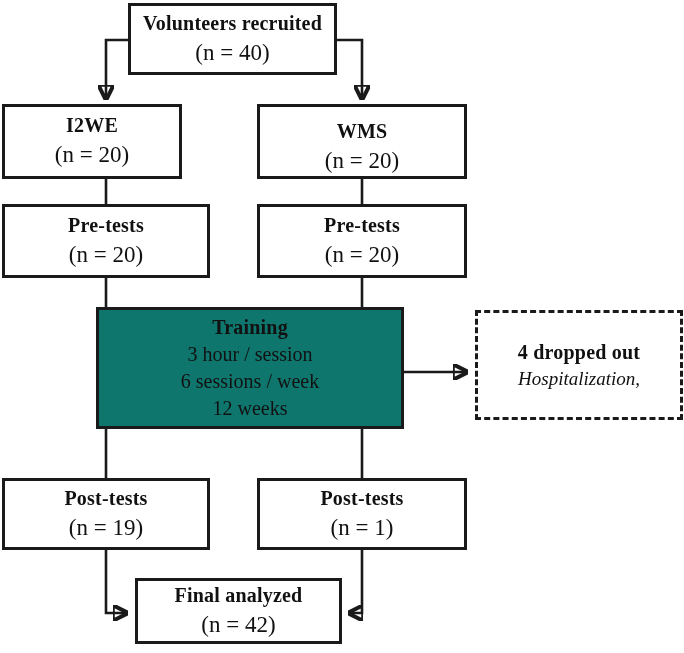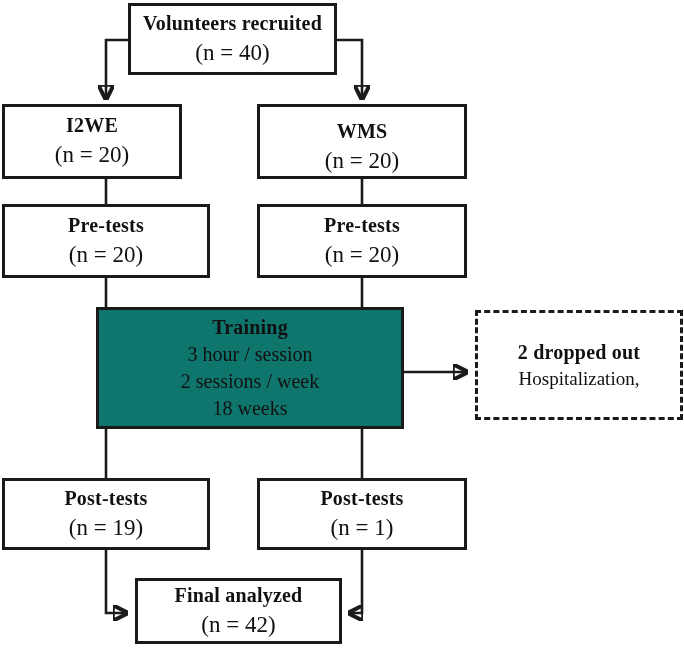--- a/index.html
+++ b/index.html
@@ -57,21 +57,21 @@
   #node-training {
     left: 80px; top: 307px; width: 308px; height: 122px;
     background: #0f766e;
     margin-left: 16px;
   }
   #node-training .sub { font-size: 20px; }
   #node-dropout {
     left: 475px; top: 310px; width: 208px; height: 110px;
     border-style: dashed;
   }
-  #node-dropout .sub { font-size: 19px; }
+  #node-dropout .sub { font-size: 19px; font-style: italic; }
   #node-posttest-left  { left: 2px;   top: 478px; width: 208px; height: 72px; }
   #node-posttest-right { left: 257px; top: 478px; width: 210px; height: 72px; }
   #node-final     { left: 135px; top: 578px; width: 207px; height: 66px; }
 </style>
 </head>
 <body>
 
 <div id="canvas">
 
   <svg id="connectors" viewBox="0 0 684 653" xmlns="http://www.w3.org/2000/svg" aria-hidden="true">
@@ -114,26 +114,26 @@
   </div>
 
   <div class="node" id="node-pretest-right">
     <div class="title">Pre-tests</div>
     <div class="sub">(n = 20)</div>
   </div>
 
   <div class="node" id="node-training">
     <div class="title">Training</div>
     <div class="sub">3 hour / session</div>
-    <div class="sub">2 sessions / week</div>
-    <div class="sub">18 weeks</div>
+    <div class="sub">6 sessions / week</div>
+    <div class="sub">12 weeks</div>
   </div>
 
   <div class="node" id="node-dropout">
-    <div class="title">2 dropped out</div>
+    <div class="title">4 dropped out</div>
     <div class="sub">Hospitalization,</div>
   </div>
 
   <div class="node" id="node-posttest-left">
     <div class="title">Post-tests</div>
     <div class="sub">(n = 19)</div>
   </div>
 
   <div class="node" id="node-posttest-right">
     <div class="title">Post-tests</div>

